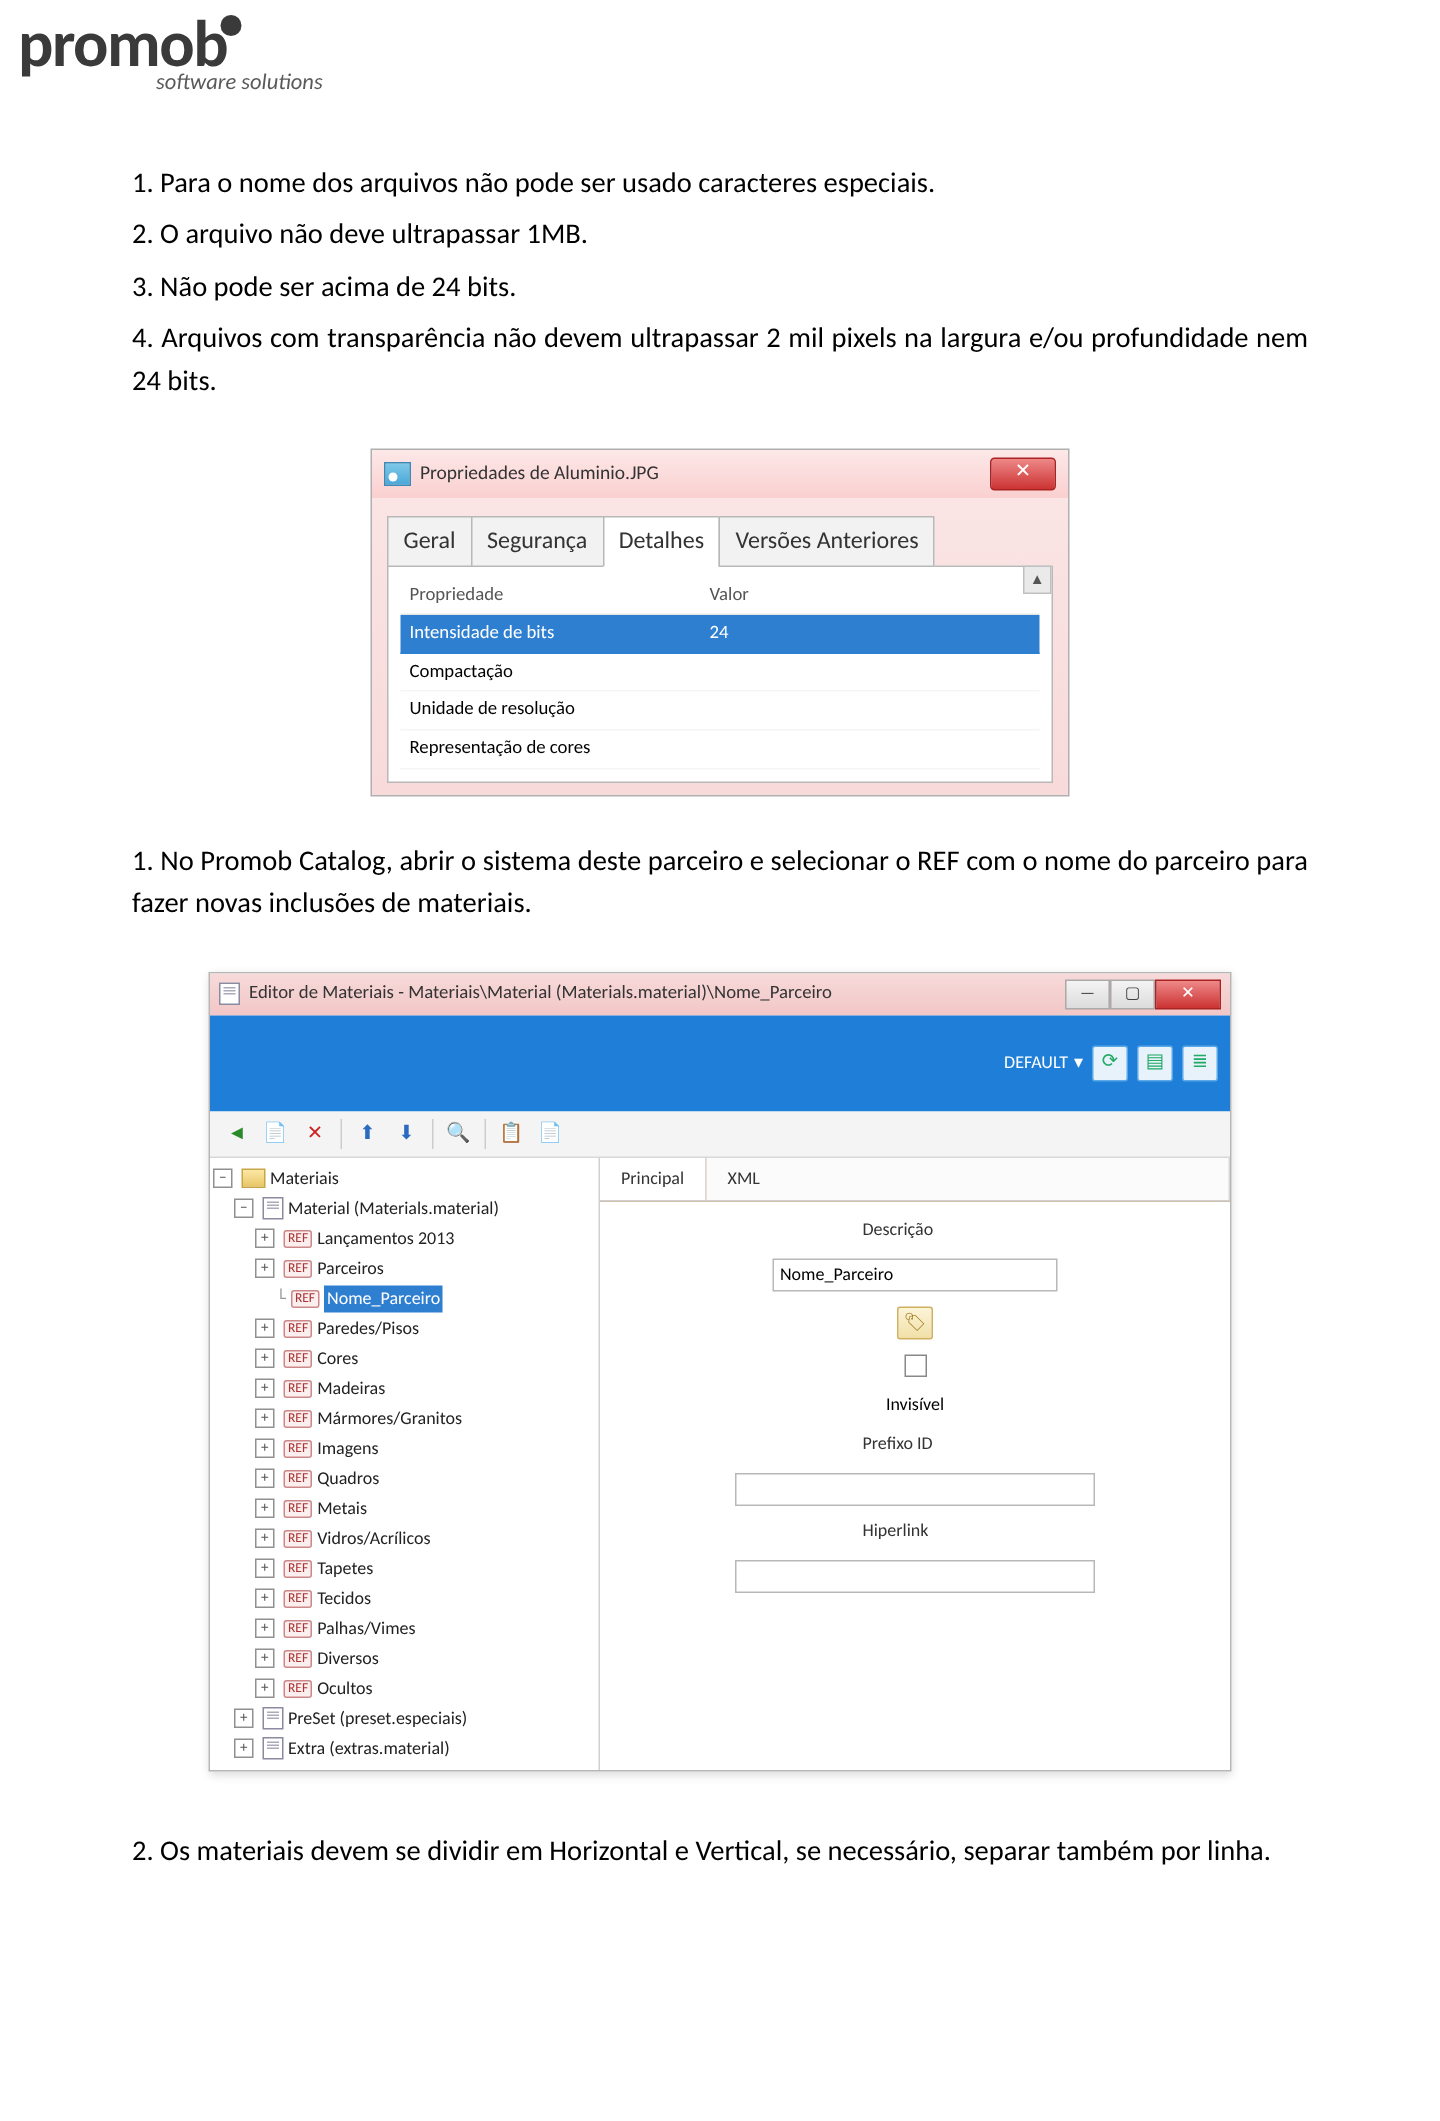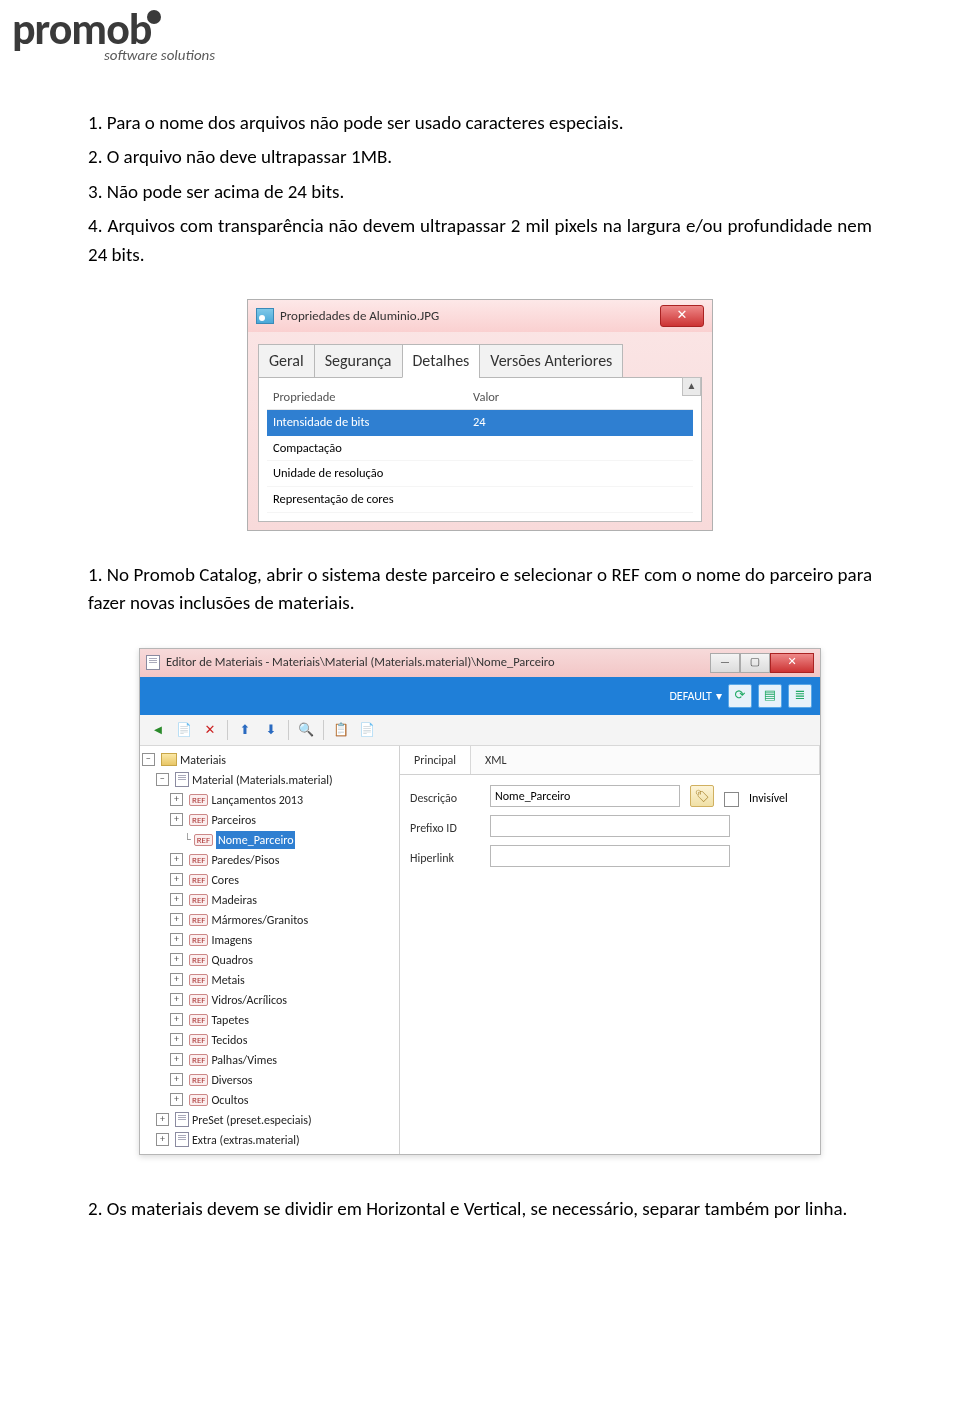--- a/index.html
+++ b/index.html
@@ -187,21 +187,21 @@
     color:#fff;
     border-color:#a22;
     width:42px;
   }
   .bluebar {
     background: #1f7fd8;
     height: 30px;
     display:flex;
     justify-content:flex-end;
     align-items:center;
-    padding: 4px 8px;
+    padding: 17px 8px;
     gap:6px;
   }
   .default-dd {
     color:#fff;
     font-size:12px;
     display:flex;
     align-items:center;
     gap:4px;
   }
   .tbicon {
@@ -310,24 +310,25 @@
     font-size:12px;
     color:#333;
     background:#fbfbfb;
   }
   .tab2.active{ background:#fff; }
   .formgrid {
     padding: 10px 10px;
   }
   .frow {
     display:flex;
-    align-items:flex-end;
+    align-items:center;
     margin-bottom:8px;
     gap:10px;
     font-size:12px;
+    flex-direction:column;
   }
   .flabel { width: 70px; color:#333; }
   .finput {
     border:1px solid #b8b8b8;
     height:20px;
     padding:0 4px;
     font-size:12px;
     font-family:inherit;
   }
   .finput.desc { width: 180px; }

